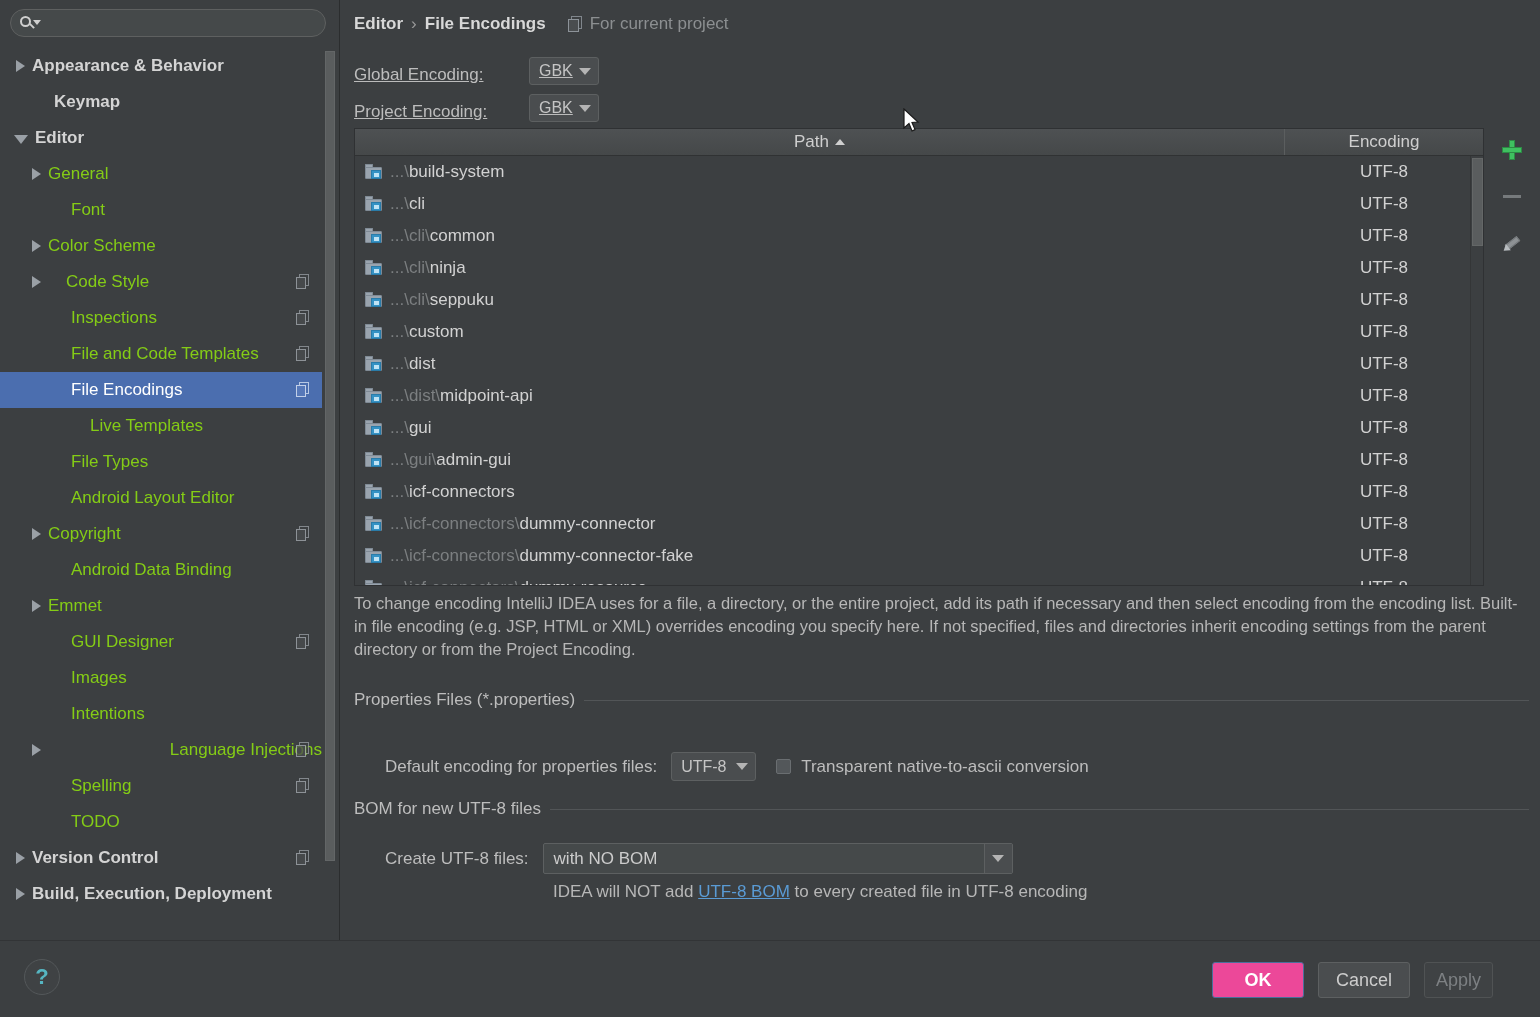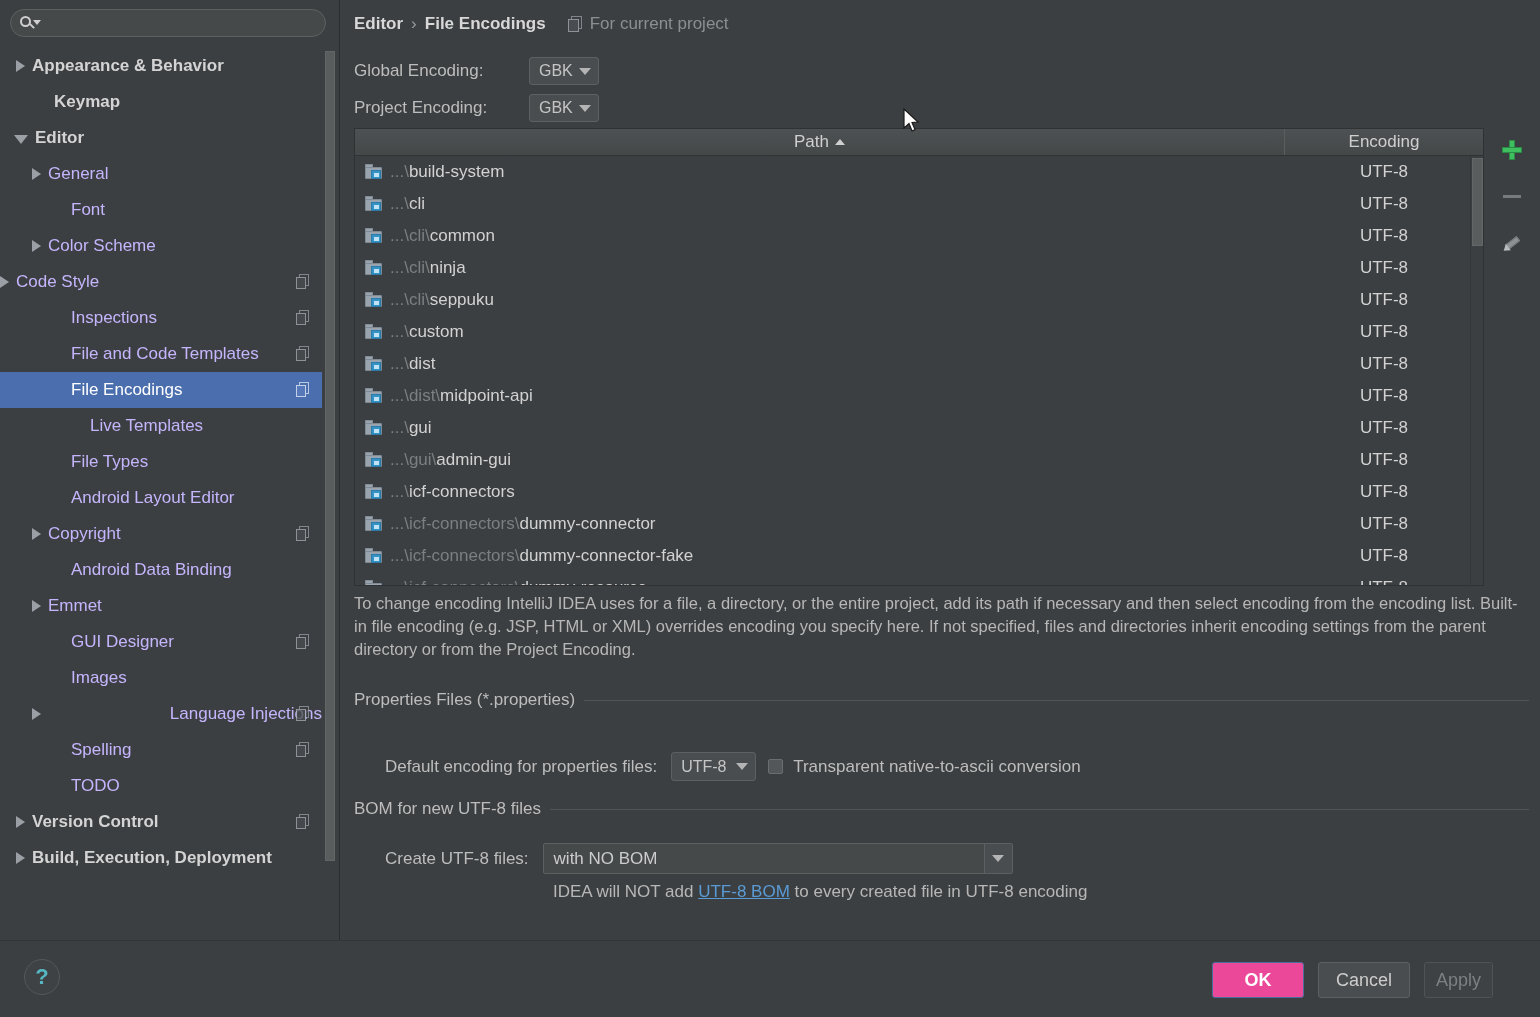--- a/index.html
+++ b/index.html
@@ -65,21 +65,21 @@
     position: absolute; left: 0; top: 48px;
     width: 322px; height: 892px;
     overflow: hidden;
   }
   .tree-item {
     position: relative;
     height: 36px;
     display: flex; align-items: center;
     padding-left: 0;
     font-size: 17px;
-    color: #c4b5fd;
+    color: #84cc16;
     white-space: nowrap;
   }
   .tree-item.selected { background: #4b6eaf; color: #ffffff; }
   .tree-item.bold { font-weight: bold; color: #d4d4d4; }
   .arrow {
     width: 0; height: 0; flex: 0 0 auto;
     border-top: 6px solid transparent;
     border-bottom: 6px solid transparent;
     border-left: 9px solid #9aa0a6;
     margin-right: 7px;
@@ -143,21 +143,21 @@
   }
   .proj-icon .b {
     position: absolute; left: 3px; top: 0; width: 11px; height: 13px;
     border: 1px solid #80868c; background: #3c3f41;
   }
   .proj-icon .f {
     position: absolute; left: 0; top: 3px; width: 11px; height: 13px;
     border: 1px solid #8d9399; background: #4a4d4f;
   }
 
-  .enc-row { position: absolute; display: flex; align-items: center; }
+  .enc-row { position: absolute; display: flex; align-items: flex-end; text-decoration: underline; }
   #global-enc-row { left: 13px; top: 57px; }
   #project-enc-row { left: 13px; top: 94px; }
   .enc-label { font-size: 17px; color: #bdbdbd; width: 175px; }
   .combo-small {
     width: 70px; height: 28px;
     background: #4a4d4f;
     border: 1px solid #5d6061;
     border-radius: 3px;
     display: flex; align-items: center; justify-content: space-between;
     padding: 0 7px 0 9px;
@@ -299,21 +299,21 @@
     position: absolute; left: 44px; top: 752px;
     display: flex; align-items: center;
   }
   .inline-label { font-size: 17px; color: #bdbdbd; margin-right: 14px; }
   .combo-med {
     width: 85px; height: 29px;
     background: #4a4d4f; border: 1px solid #5d6061; border-radius: 3px;
     display: flex; align-items: center; justify-content: space-between;
     padding: 0 7px 0 9px; font-size: 16px; color: #c5c5c5;
   }
-  .checkbox-wrap { display: flex; align-items: center; margin-left: 12px; }
+  .checkbox-wrap { display: flex; align-items: center; margin-left: 20px; }
   .checkbox {
     width: 15px; height: 15px; background: #53575a;
     border: 1px solid #6a6e71; border-radius: 2px; margin-right: 10px;
   }
   .checkbox-label { font-size: 17px; color: #bdbdbd; }
 
   #bom-row {
     position: absolute; left: 44px; top: 843px;
     display: flex; align-items: center;
   }
@@ -413,21 +413,21 @@
           <span class="tree-label">General</span>
         </div>
         <div class="tree-item" style="padding-left: 55px;">
           <span class="arrow hidden"></span>
           <span class="tree-label">Font</span>
         </div>
         <div class="tree-item" style="padding-left: 32px;">
           <span class="arrow"></span>
           <span class="tree-label">Color Scheme</span>
         </div>
-        <div class="tree-item" style="">
+        <div class="tree-item" style="padding-left: 32px; gap: 18px;">
           <span class="arrow"></span>
           <span class="tree-label">Code Style</span>
           <span class="tree-copy-icon">
             <span class="back"></span>
             <span class="front"></span>
           </span>
         </div>
         <div class="tree-item" style="padding-left: 55px;">
           <span class="arrow hidden"></span>
           <span class="tree-label">Inspections</span>
@@ -484,20 +484,24 @@
           <span class="arrow hidden"></span>
           <span class="tree-label">GUI Designer</span>
           <span class="tree-copy-icon">
             <span class="back"></span>
             <span class="front"></span>
           </span>
         </div>
         <div class="tree-item" style="padding-left: 55px;">
           <span class="arrow hidden"></span>
           <span class="tree-label">Images</span>
+        </div>
+        <div class="tree-item" style="padding-left: 55px;">
+          <span class="arrow hidden"></span>
+          <span class="tree-label">Intentions</span>
         </div>
         <div class="tree-item" style="padding-left: 32px; text-align: right;">
           <span class="arrow"></span>
           <span class="tree-label">Language Injections</span>
           <span class="tree-copy-icon">
             <span class="back"></span>
             <span class="front"></span>
           </span>
         </div>
         <div class="tree-item" style="padding-left: 55px;">

